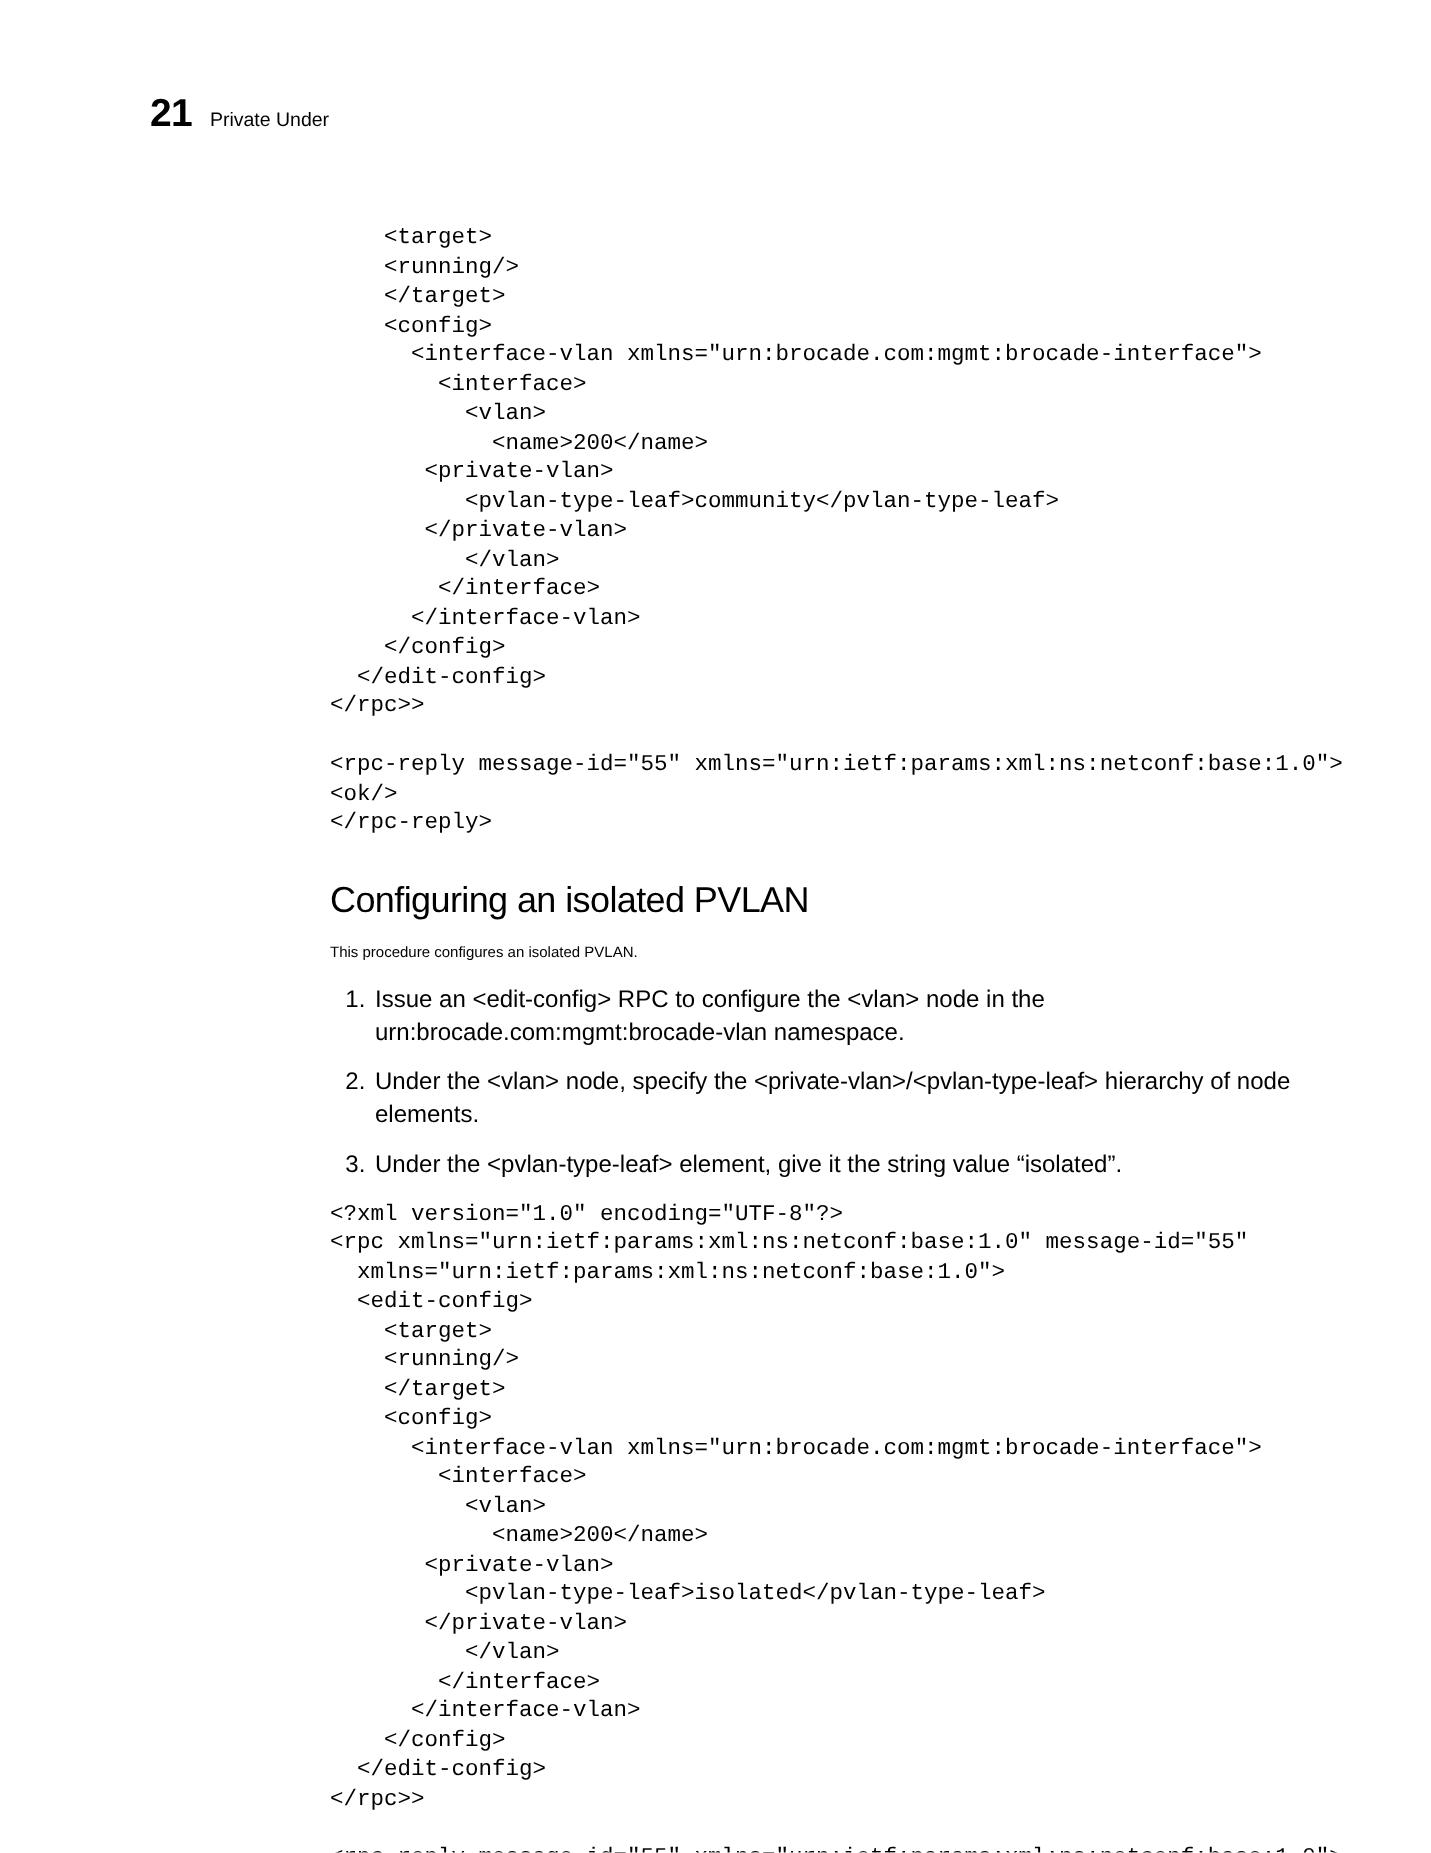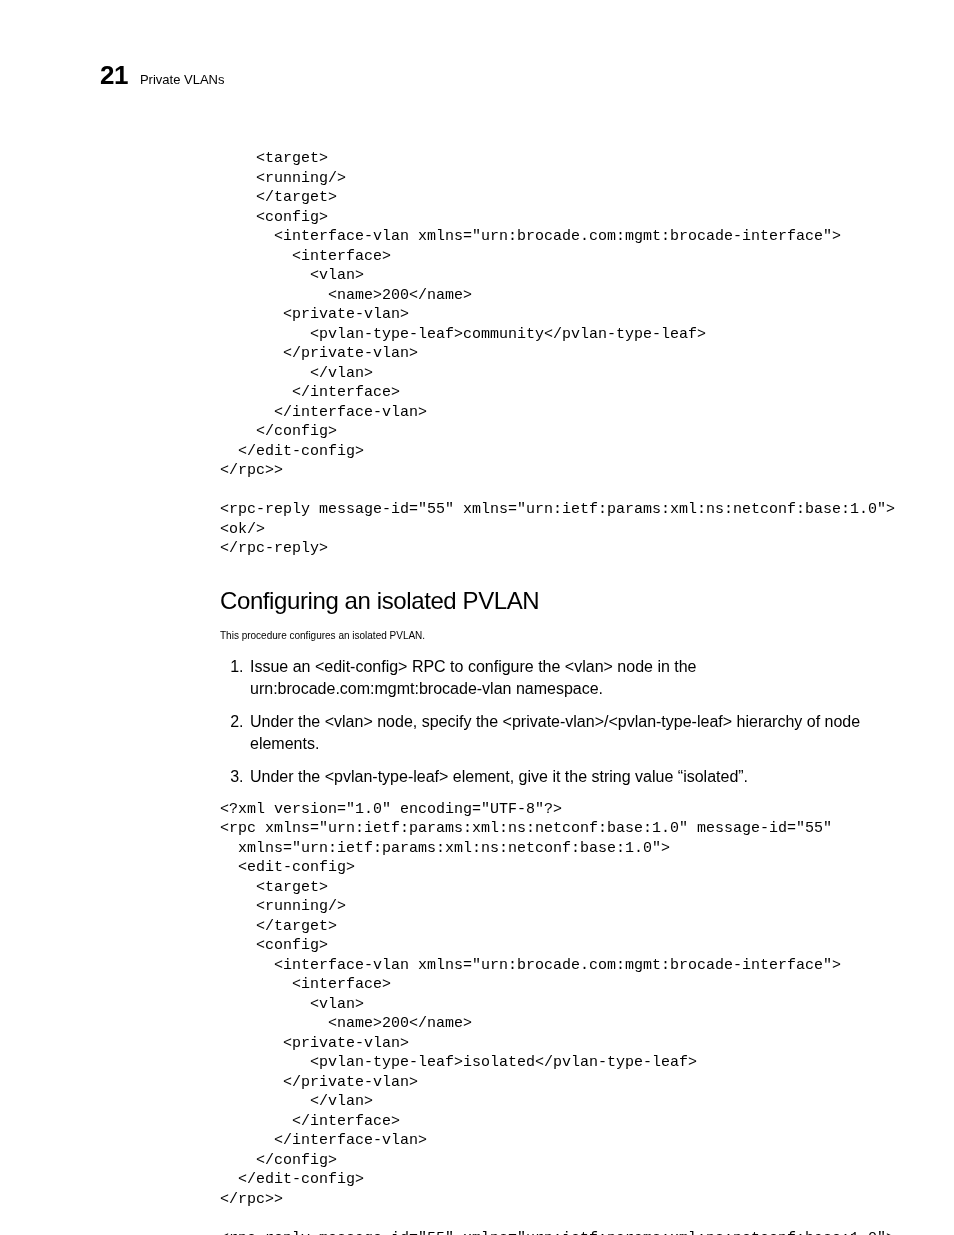--- a/index.html
+++ b/index.html
@@ -69,21 +69,21 @@
     padding-left: 2px;
   }
 </style>
 </head>
 <body>
 
 <div class="page">
 
   <div class="header">
     <span class="header-num">21</span>
-    <span class="header-text">Private VLANs</span>
+    <span class="header-text">Private Under</span>
   </div>
 
   <div class="content">
 
     <pre class="code">    &lt;target&gt;
     &lt;running/&gt;
     &lt;/target&gt;
     &lt;config&gt;
       &lt;interface-vlan xmlns="urn:brocade.com:mgmt:brocade-interface"&gt;
         &lt;interface&gt;

